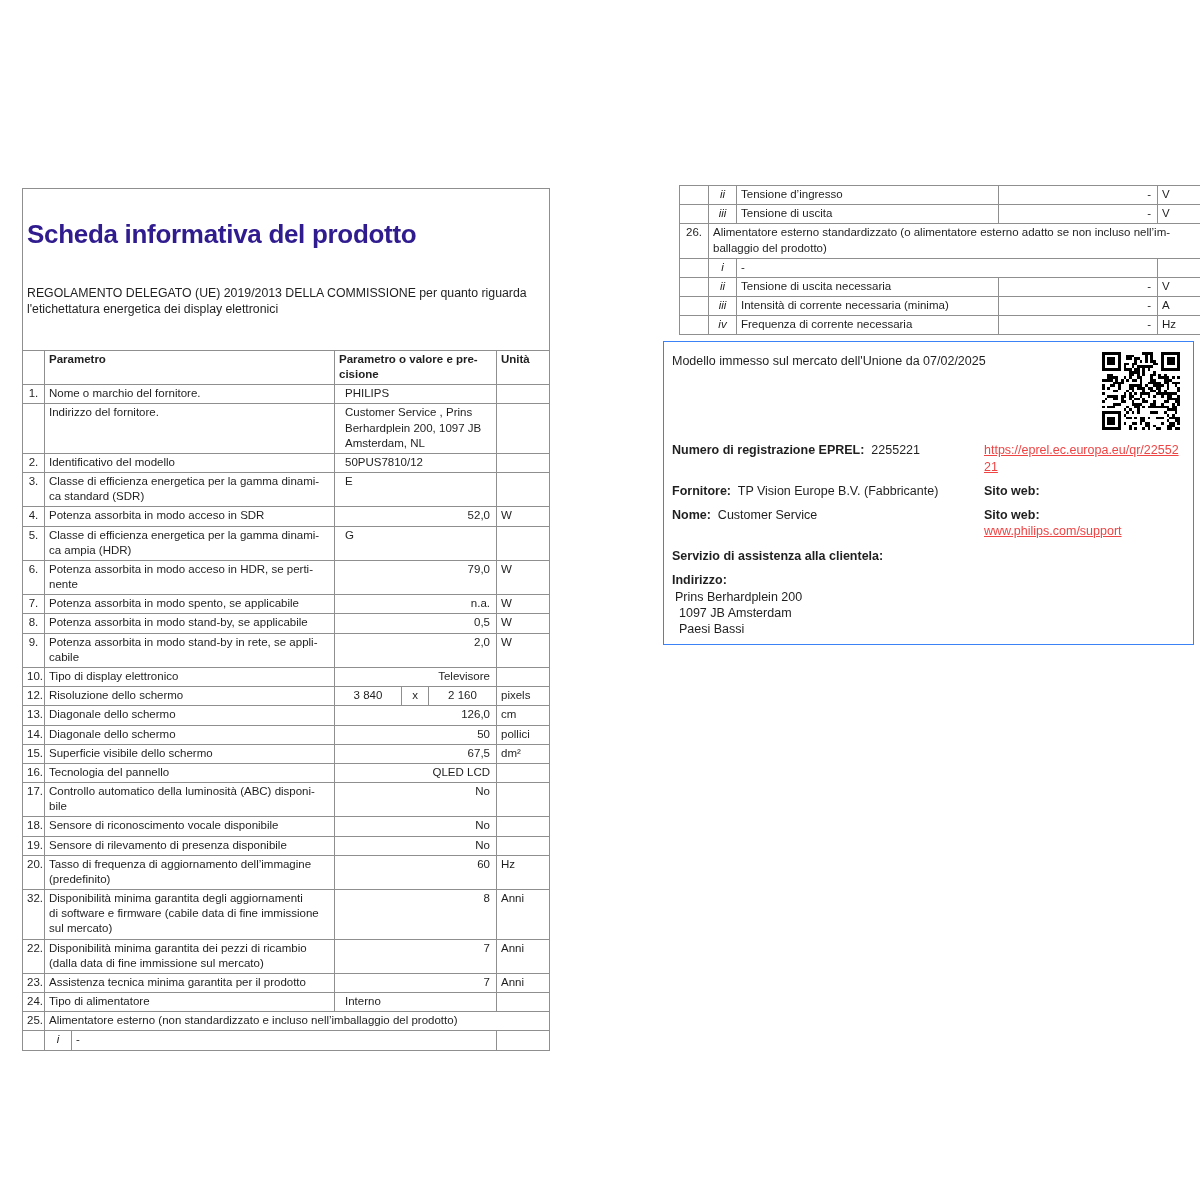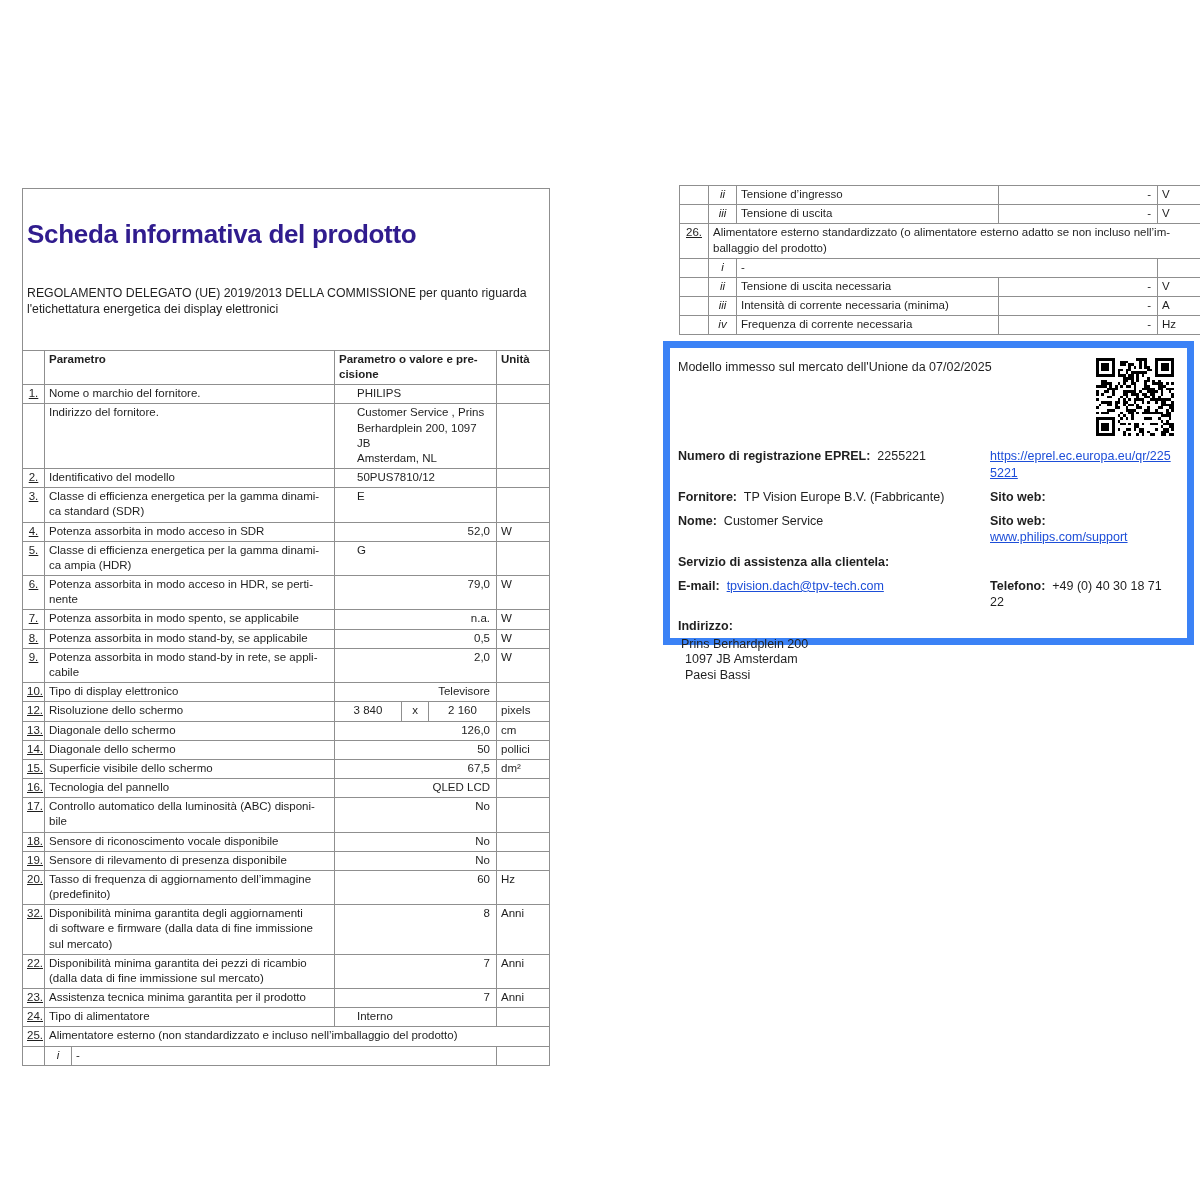--- a/index.html
+++ b/index.html
@@ -37,45 +37,45 @@
     color: #301c8e;
     font-size: 26px;
     font-weight: bold;
     line-height: 1.15;
     letter-spacing: -0.3px;
     margin-bottom: 5px;
     white-space: normal;
   }
   .doc-subtitle { font-size: 12.3px; line-height: 1.3; white-space: pre-wrap; }
 
-  td.c-num   { text-align: center; padding-left:1px; padding-right:1px;text-decoration:underline; }
+  td.c-num   { text-align: center; padding-left:1px; padding-right:1px; }
   td.c-sub   { text-align: center; font-style: italic; }
   td.c-head  { font-weight: bold; }
   td.c-val.ar { text-align: right; padding-right: 6px; }
-  td.c-val.al { text-align: left; padding-left: 22px; }
+  td.c-val.al { text-align: left; padding-left: 10px; }
   td.c-mid   { text-align: center; }
   td.c-unit  { padding-left: 6px; }
   td.c-dash  { padding-left: 6px; }
   td.c-span  { padding-left: 6px; }
 
   
   #info-box {
     position: absolute;
     left: 663px; top: 341px;
     width: 531px; height: 304px;
-    border: 7px solid #3b82f6;
+    border: 1px solid #3b82f6;
     padding: 11px 13px 8px 8px;
     font-size: 12.5px;
     line-height: 1.3;
   }
   .ib-row { display: flex; margin-bottom: 8px; }
   .ib-left { width: 312px; flex: 0 0 312px; padding-right: 8px; }
   .ib-right { flex: 1; }
   .ib-label { font-weight: bold; }
-  a.doc-link { color: #1d4ed8; text-decoration: underline; }
+  a.doc-link { color: #ef4444; text-decoration: underline; }
   #eprel-link { display: inline-block; max-width: 208px; word-break: break-all; }
   #model-row { margin-bottom: 0; }
   #eprel-row { margin-top: 73px; }
   .addr-line { padding-left: 3px; line-height: 1.26; }
   .addr-line.indent { padding-left: 7px; }
   #qr-code {
     position: absolute;
     top: 10px; right: 13px;
     width: 78px; height: 78px;
   }
@@ -235,21 +235,21 @@
         <tr>
           <td class="c-num">20.</td>
           <td class="c-param" colspan="2">Tasso di frequenza di aggiornamento dell’immagine
 (predefinito)</td>
           <td class="c-val ar" colspan="3">60</td>
           <td class="c-unit">Hz</td>
         </tr>
         <tr>
           <td class="c-num">32.</td>
           <td class="c-param" colspan="2">Disponibilità minima garantita degli aggiornamenti
-di software e firmware (dalla data di fine immissione
+di software e firmware (cabile data di fine immissione
 sul mercato)</td>
           <td class="c-val ar" colspan="3">8</td>
           <td class="c-unit">Anni</td>
         </tr>
         <tr>
           <td class="c-num">22.</td>
           <td class="c-param" colspan="2">Disponibilità minima garantita dei pezzi di ricambio
 (dalla data di fine immissione sul mercato)</td>
           <td class="c-val ar" colspan="3">7</td>
           <td class="c-unit">Anni</td>
@@ -660,24 +660,20 @@
 
   <div class="ib-row">
     <div class="ib-left"><span class="ib-label">Nome:</span>&nbsp; <span>Customer Service</span></div>
     <div class="ib-right"><span class="ib-label">Sito web:</span>&nbsp; <a class="doc-link" href="#">www.philips.com/support</a></div>
   </div>
 
   <div class="ib-row">
     <div class="ib-label">Servizio di assistenza alla clientela:</div>
   </div>
 
-  <div class="ib-row">
-    <div class="ib-left"><span class="ib-label">E-mail:</span>&nbsp; <a class="doc-link" href="#">tpvision.dach@tpv-tech.com</a></div>
-    <div class="ib-right"><span class="ib-label">Telefono:</span>&nbsp; <span>+49 (0) 40 30 18 71 22</span></div>
-  </div>
 
   <div class="ib-row" style="margin-bottom:2px">
     <div class="ib-label">Indirizzo:</div>
   </div>
   <div class="addr-line">Prins Berhardplein 200</div>
   <div class="addr-line indent">1097 JB Amsterdam</div>
   <div class="addr-line indent">Paesi Bassi</div>
 </div>
 
 </body></html>

